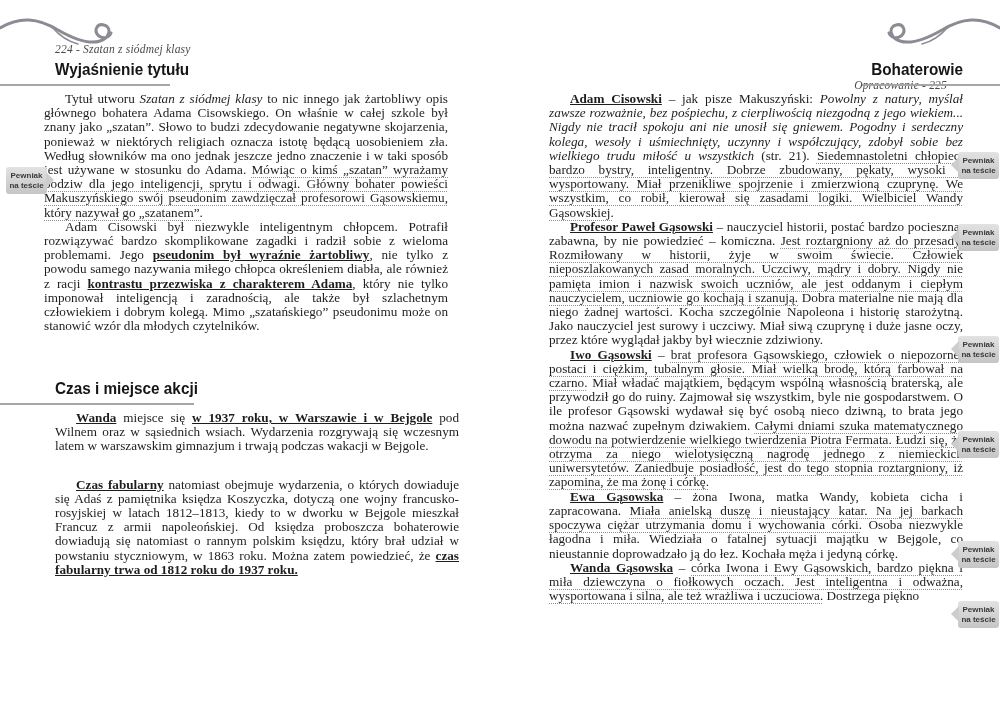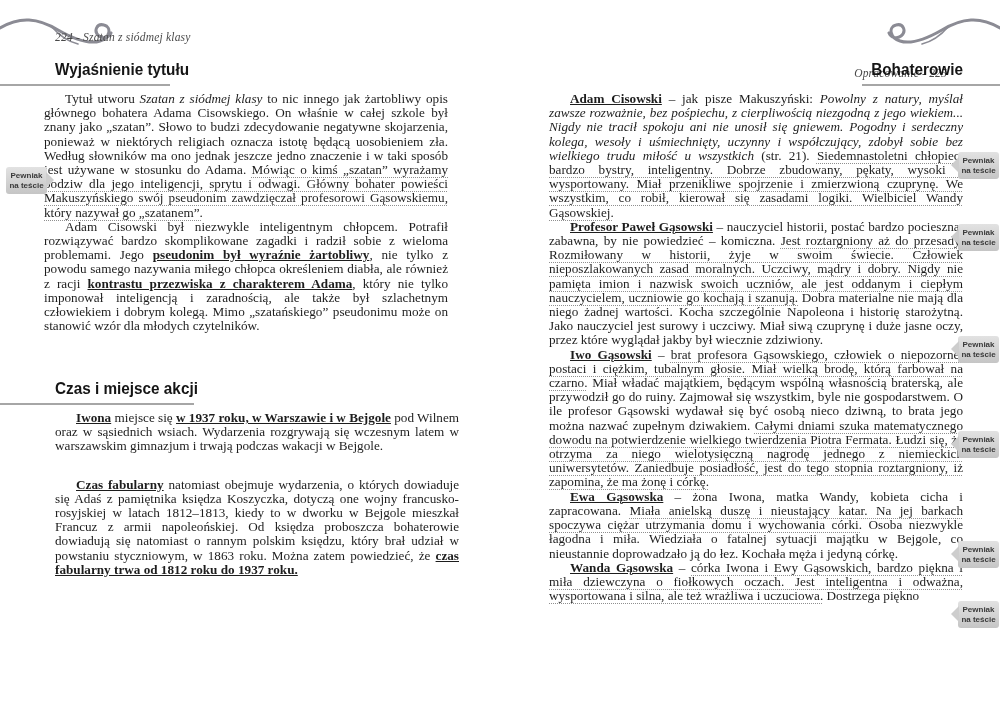--- a/index.html
+++ b/index.html
@@ -1,21 +1,21 @@
 <!DOCTYPE html>
 <html lang="pl"><head>
 <meta charset="utf-8">
 <style>
   html,body{margin:0;padding:0;background:#ffffff;}
   .spread{
     position:relative;width:1000px;height:707px;background:#ffffff;
     font-family:"Liberation Serif",serif;color:#1d1d1d;overflow:hidden;
   }
   
-  .runhead{position:absolute;top:31px;font-style:italic;font-size:11.5px;color:#4a4a4a;letter-spacing:.2px;}
+  .runhead{position:absolute;top:43px;font-style:italic;font-size:11.5px;color:#4a4a4a;letter-spacing:.2px;}
   .runhead.left{left:55px;}
   .runhead.right{right:53px;margin-top:36px;}
   
   .heading{
     position:absolute;font-family:"Liberation Sans",sans-serif;font-weight:700;
     font-size:17px;color:#151515;white-space:nowrap;
   }
   .heading.hl{transform:scaleX(.9);transform-origin:left bottom;}
   .heading.hr{transform:scaleX(.9);transform-origin:right bottom;}
   .rule{position:absolute;height:2px;background:#a6a6a6;}
@@ -63,21 +63,21 @@
   <div class="heading hl" style="left:55px;top:60px;">Wyjaśnienie tytułu</div>
   <div class="rule" style="left:0;top:84px;width:170px;"></div>
   <div class="textcol" style="left:44px;top:92px;width:404px;">
       <p class="para"><span>Tytuł utworu </span><span class="it">Szatan z siódmej klasy</span><span> to nic innego jak żartobliwy opis głównego bohatera Adama Cisowskiego. On właśnie w całej szkole był znany jako „szatan”. Słowo to budzi zdecydowanie negatywne skojarzenia, ponieważ w niektórych religiach oznacza istotę będącą uosobieniem zła. Według słowników ma ono jednak jeszcze jedno znaczenie i w taki sposób jest używane w stosunku do Adama. </span><span class="u">Mówiąc o kimś „szatan” wyrażamy podziw dla jego inteligencji, sprytu i odwagi. Główny bohater powieści Makuszyńskiego swój pseudonim zawdzięczał profesorowi Gąsowskiemu, który nazywał go „szatanem”.</span></p>
       <p class="para"><span>Adam Cisowski był niezwykle inteligentnym chłopcem. Potrafił rozwiązywać bardzo skomplikowane zagadki i radził sobie z wieloma problemami. Jego </span><span class="b">pseudonim był wyraźnie żartobliwy</span><span>, nie tylko z powodu samego nazywania miłego chłopca określeniem diabła, ale również z racji </span><span class="b">kontrastu przezwiska z charakterem Adama</span><span>, który nie tylko imponował inteligencją i zaradnością, ale także był szlachetnym człowiekiem i dobrym kolegą. Mimo „szatańskiego” pseudonimu może on stanowić wzór dla młodych czytelników.</span></p>
     </div>
 
   <div class="heading hl" style="left:55px;top:379px;">Czas i miejsce akcji</div>
   <div class="rule" style="left:0;top:403px;width:194px;"></div>
   <div class="textcol" style="left:55px;top:411px;width:404px;">
-      <p class="para"><span class="b">Iwona</span><span> miejsce się </span><span class="b">w 1937 roku, w Warszawie i w Bejgole</span><span> pod Wilnem oraz w sąsiednich wsiach. Wydarzenia rozgrywają się wczesnym latem w warszawskim gimnazjum i trwają podczas wakacji w Bejgole.</span></p>
+      <p class="para"><span class="b">Wanda</span><span> miejsce się </span><span class="b">w 1937 roku, w Warszawie i w Bejgole</span><span> pod Wilnem oraz w sąsiednich wsiach. Wydarzenia rozgrywają się wczesnym latem w warszawskim gimnazjum i trwają podczas wakacji w Bejgole.</span></p>
       <p class="para gap"><span class="b">Czas fabularny</span><span> natomiast obejmuje wydarzenia, o których dowiaduje się Adaś z pamiętnika księdza Koszyczka, dotyczą one wojny francusko-rosyjskiej w latach 1812–1813, kiedy to w dworku w Bejgole mieszkał Francuz z armii napoleońskiej. Od księdza proboszcza bohaterowie dowiadują się natomiast o rannym polskim księdzu, który brał udział w powstaniu styczniowym, w 1863 roku. Można zatem powiedzieć, że </span><span class="b">czas fabularny trwa od 1812 roku do 1937 roku.</span></p>
     </div>
 
   <div class="heading hr" style="right:37px;top:60px;">Bohaterowie</div>
   <div class="rule" style="left:862px;top:84px;width:138px;"></div>
   <div class="textcol" style="left:549px;top:92px;width:414px;">
       <p class="para"><span class="b">Adam Cisowski</span><span> – jak pisze Makuszyński: </span><span class="it">Powolny z natury, myślał zawsze rozważnie, bez pośpiechu, z cierpliwością niezgodną z jego wiekiem... Nigdy nie tracił spokoju ani nie unosił się gniewem. Pogodny i serdeczny kolega, wesoły i uśmiechnięty, uczynny i współczujący, zdobył sobie bez wielkiego trudu miłość u wszystkich</span><span> (str. 21). </span><span class="u">Siedemnastoletni chłopiec, bardzo bystry, inteligentny. Dobrze zbudowany, pękaty, wysoki i wysportowany. Miał przenikliwe spojrzenie i zmierzwioną czuprynę. We wszystkim, co robił, kierował się zasadami logiki. Wielbiciel Wandy Gąsowskiej.</span></p>
       <p class="para"><span class="b">Profesor Paweł Gąsowski</span><span> – nauczyciel historii, postać bardzo pocieszna, zabawna, by nie powiedzieć – komiczna. </span><span class="u">Jest roztargniony aż do przesady. Rozmiłowany w historii, żyje w swoim świecie. Człowiek nieposzlakowanych zasad moralnych. Uczciwy, mądry i dobry. Nigdy nie pamięta imion i nazwisk swoich uczniów, ale jest oddanym i ciepłym nauczycielem, uczniowie go kochają i szanują.</span><span> Dobra materialne nie mają dla niego żadnej wartości. Kocha szczególnie Napoleona i historię starożytną. Jako nauczyciel jest surowy i uczciwy. Miał siwą czuprynę i duże jasne oczy, przez które wyglądał jakby był wiecznie zdziwiony.</span></p>
       <p class="para"><span class="b">Iwo Gąsowski</span><span> – </span><span class="u">brat profesora Gąsowskiego, człowiek o niepozornej postaci i ciężkim, tubalnym głosie. Miał wielką brodę, którą farbował na czarno.</span><span> Miał władać majątkiem, będącym wspólną własnością braterską, ale przywodził go do ruiny. Zajmował się wszystkim, byle nie gospodarstwem. O ile profesor Gąsowski wydawał się być osobą nieco dziwną, to brata jego można nazwać zupełnym dziwakiem. </span><span class="u">Całymi dniami szuka matematycznego dowodu na potwierdzenie wielkiego twierdzenia Piotra Fermata. Łudzi się, że otrzyma za niego wielotysięczną nagrodę jednego z niemieckich uniwersytetów. Zaniedbuje posiadłość, jest do tego stopnia roztargniony, iż zapomina, że ma żonę i córkę.</span></p>
       <p class="para"><span class="b">Ewa Gąsowska</span><span> – żona Iwona, matka Wandy, kobieta cicha i zapracowana. </span><span class="u">Miała anielską duszę i nieustający katar. Na jej barkach spoczywa ciężar utrzymania domu i wychowania córki.</span><span> Osoba niezwykle łagodna i miła. Wiedziała o fatalnej sytuacji majątku w Bejgole, co nieustannie doprowadzało ją do łez. Kochała męża i jedyną córkę.</span></p>

